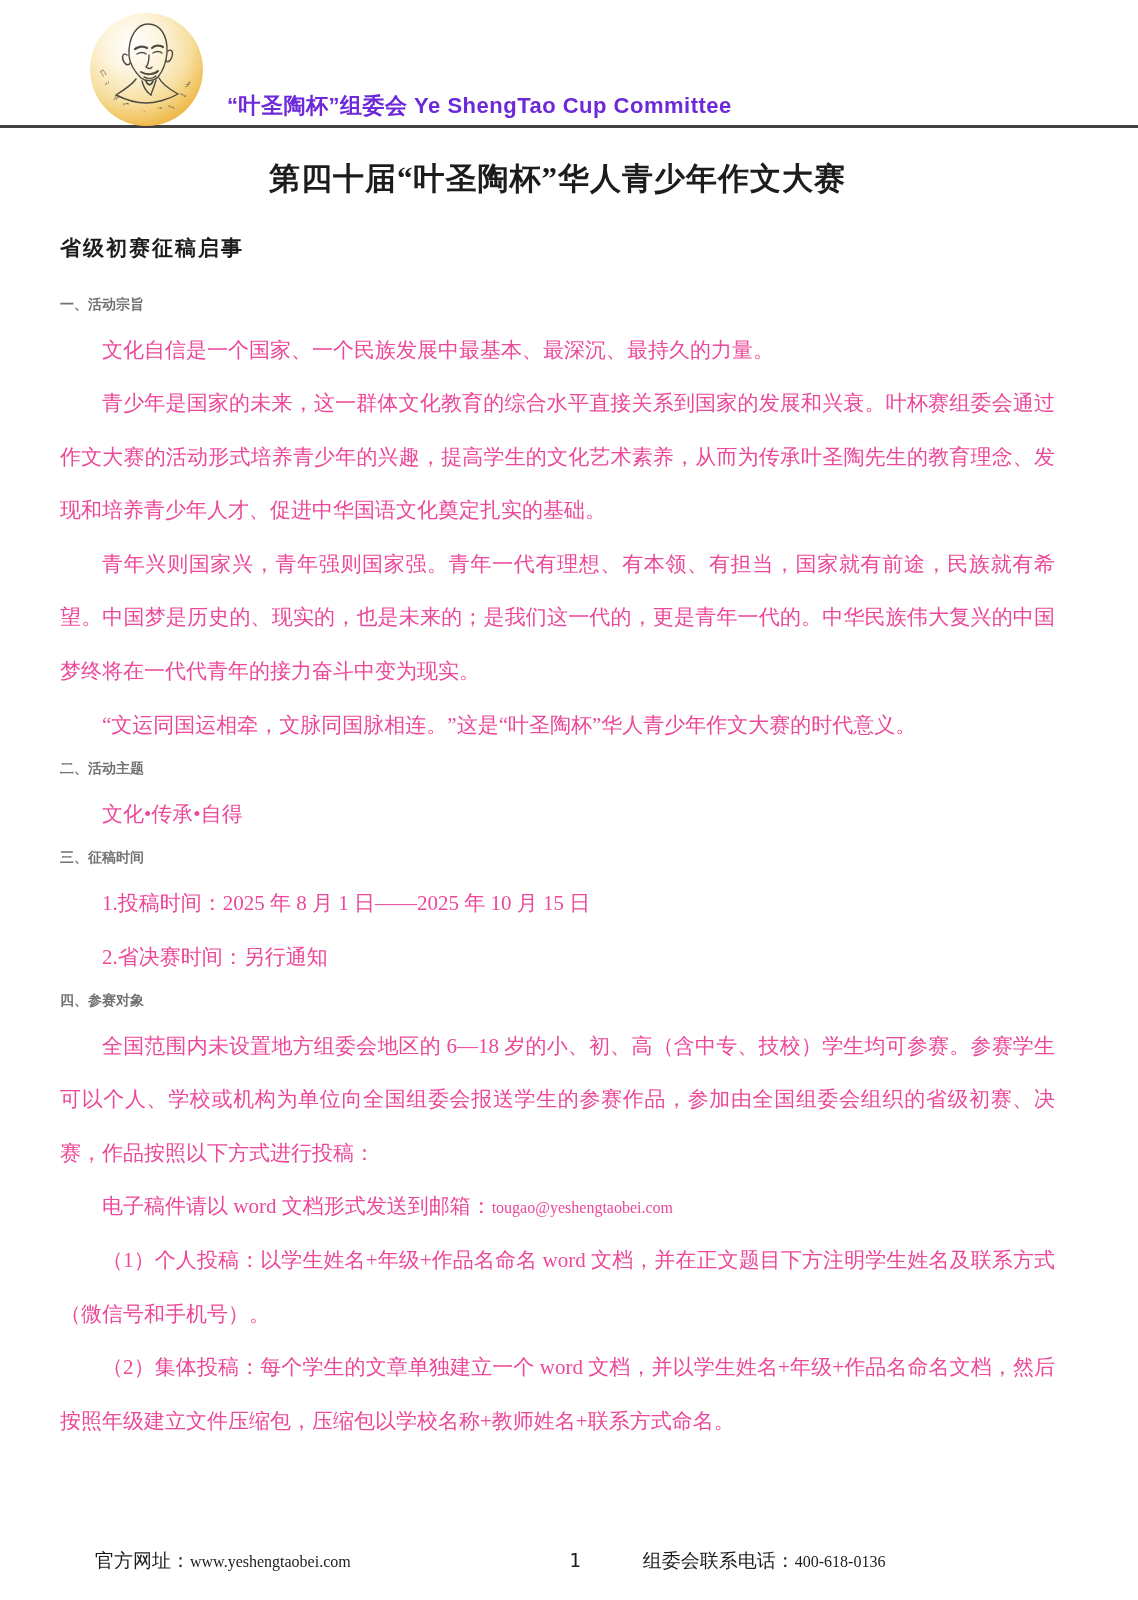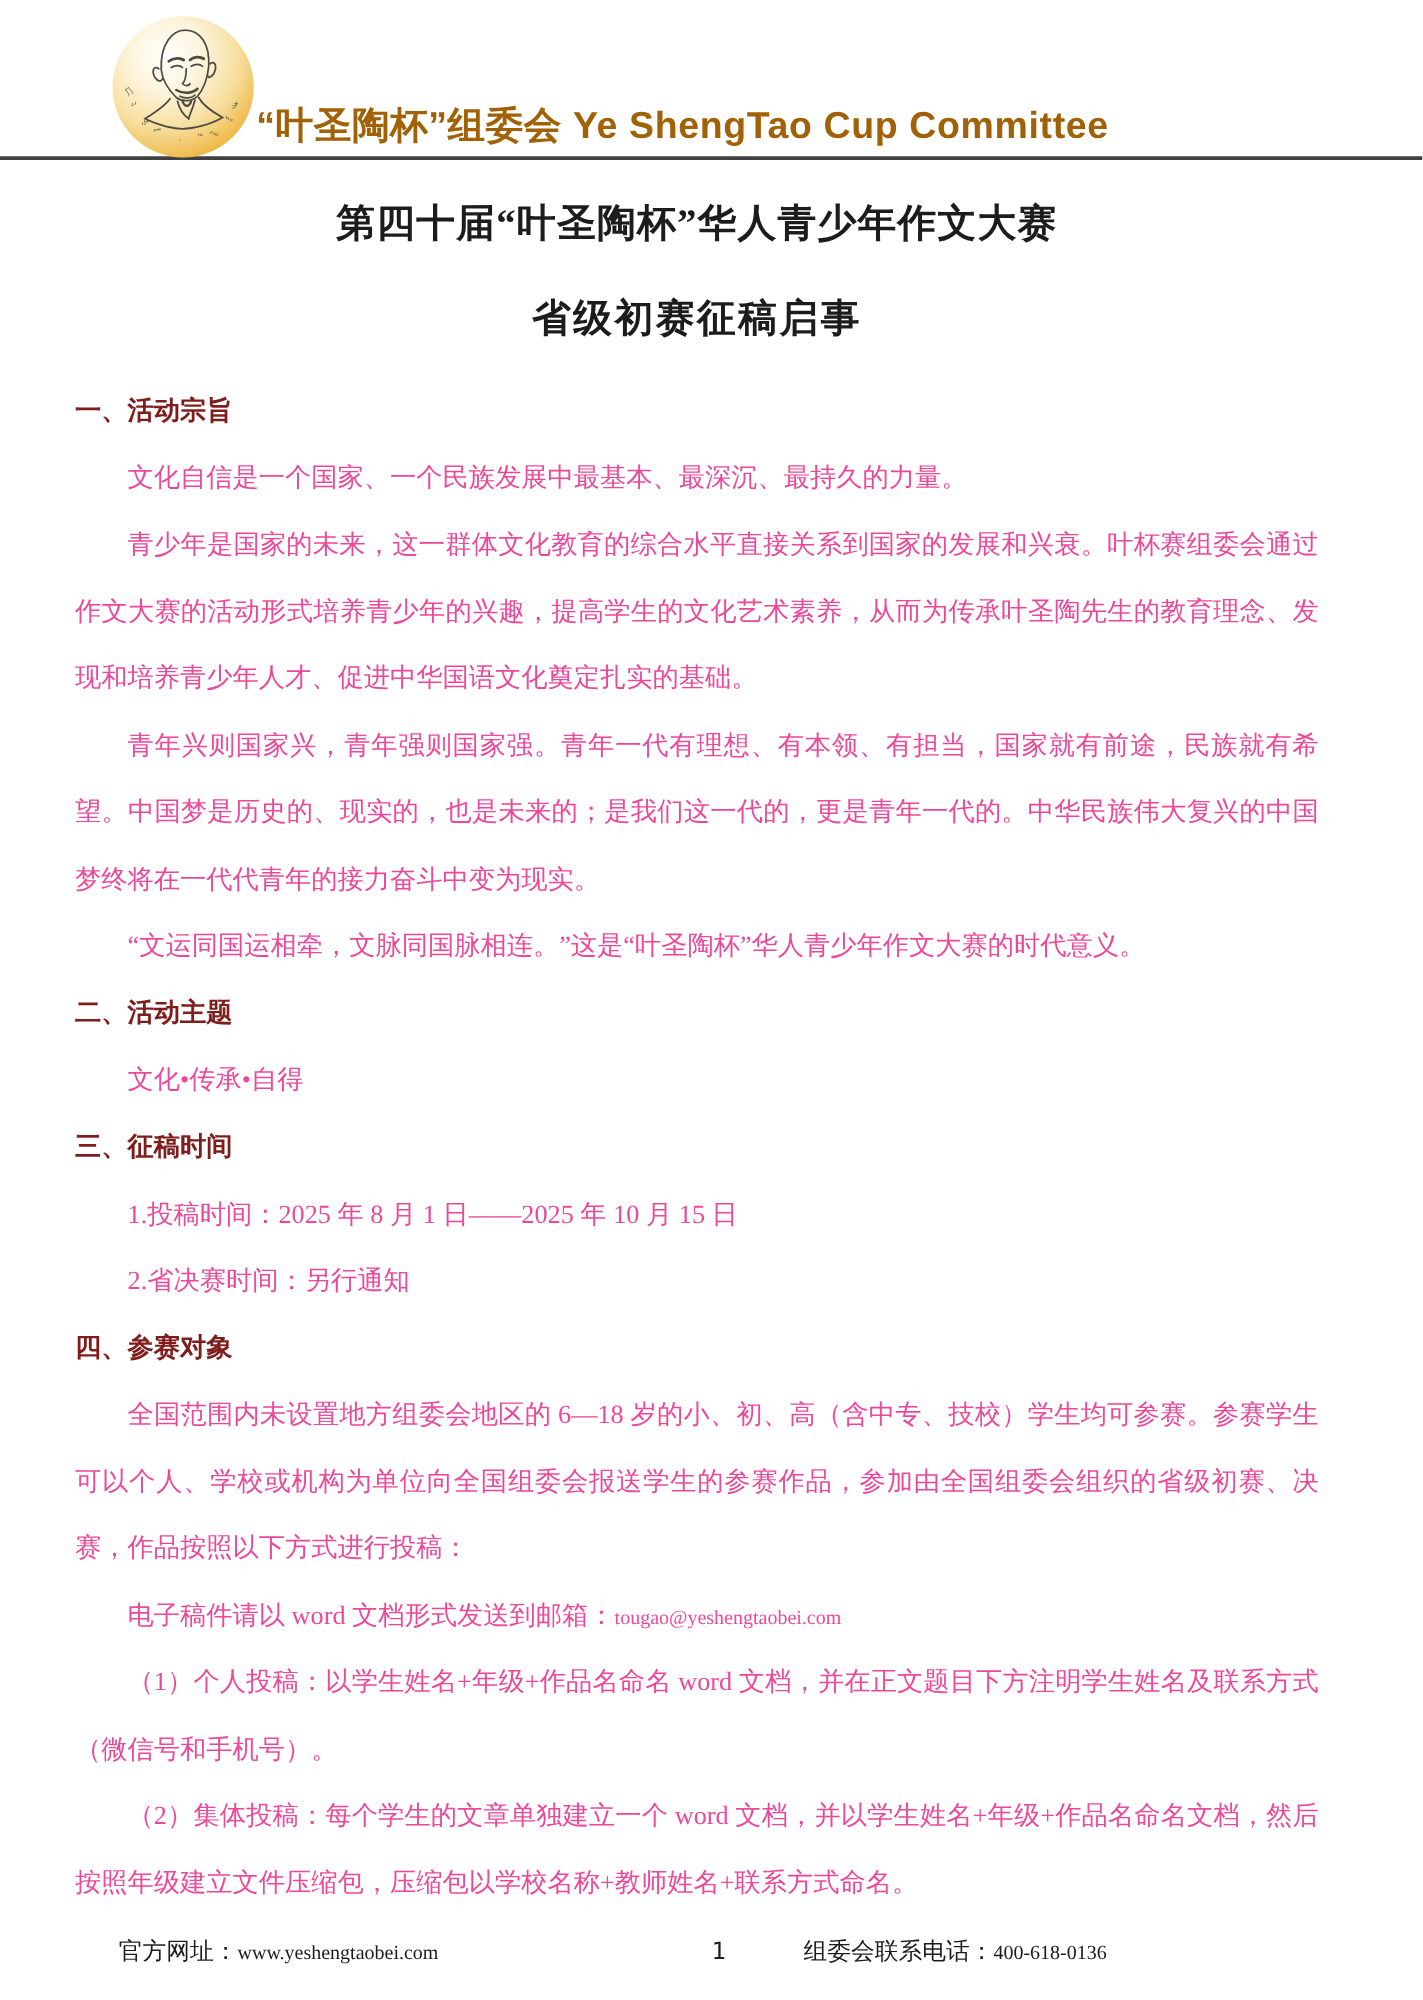--- a/index.html
+++ b/index.html
@@ -24,51 +24,51 @@
   .logo-wrap {
     width: 117px;
     height: 117px;
     flex: 0 0 auto;
     position: relative;
     top: 3px;
   }
   .committee-title {
     font-family: "Liberation Sans", "DejaVu Sans", sans-serif;
     font-weight: bold;
-    font-size: 30px;
-    color: #a16207;
+    font-size: 22px;
+    color: #6d28d9;
+    margin-left: 22px;
     padding-bottom: 4px;
     letter-spacing: 0.5px;
     white-space: nowrap;
   }
 
   
   .doc {
     padding: 26px 83px 0 60px;
   }
   .doc-title {
     text-align: center;
     font-weight: bold;
     font-size: 31px;
     letter-spacing: 1px;
     margin-top: 4px;
   }
   .doc-subtitle {
-    text-align: center;
     font-weight: bold;
-    font-size: 31px;
+    font-size: 21px;
     letter-spacing: 2px;
     margin-top: 34px;
     margin-bottom: 26px;
   }
   .sec-heading {
-    font-family: Liberation Sans, sans-serif;
+    font-family: Liberation Mono, monospace;
     font-weight: bold;
-    font-size: 21px;
-    color: #7f1d1d;
+    font-size: 14px;
+    color: #737373;
     line-height: 2.55;
   }
   .para {
     font-size: 21px;
     line-height: 2.55;
     text-align: justify;
     text-indent: 2em;
     color: #ec4899;
   }
   .mono {

